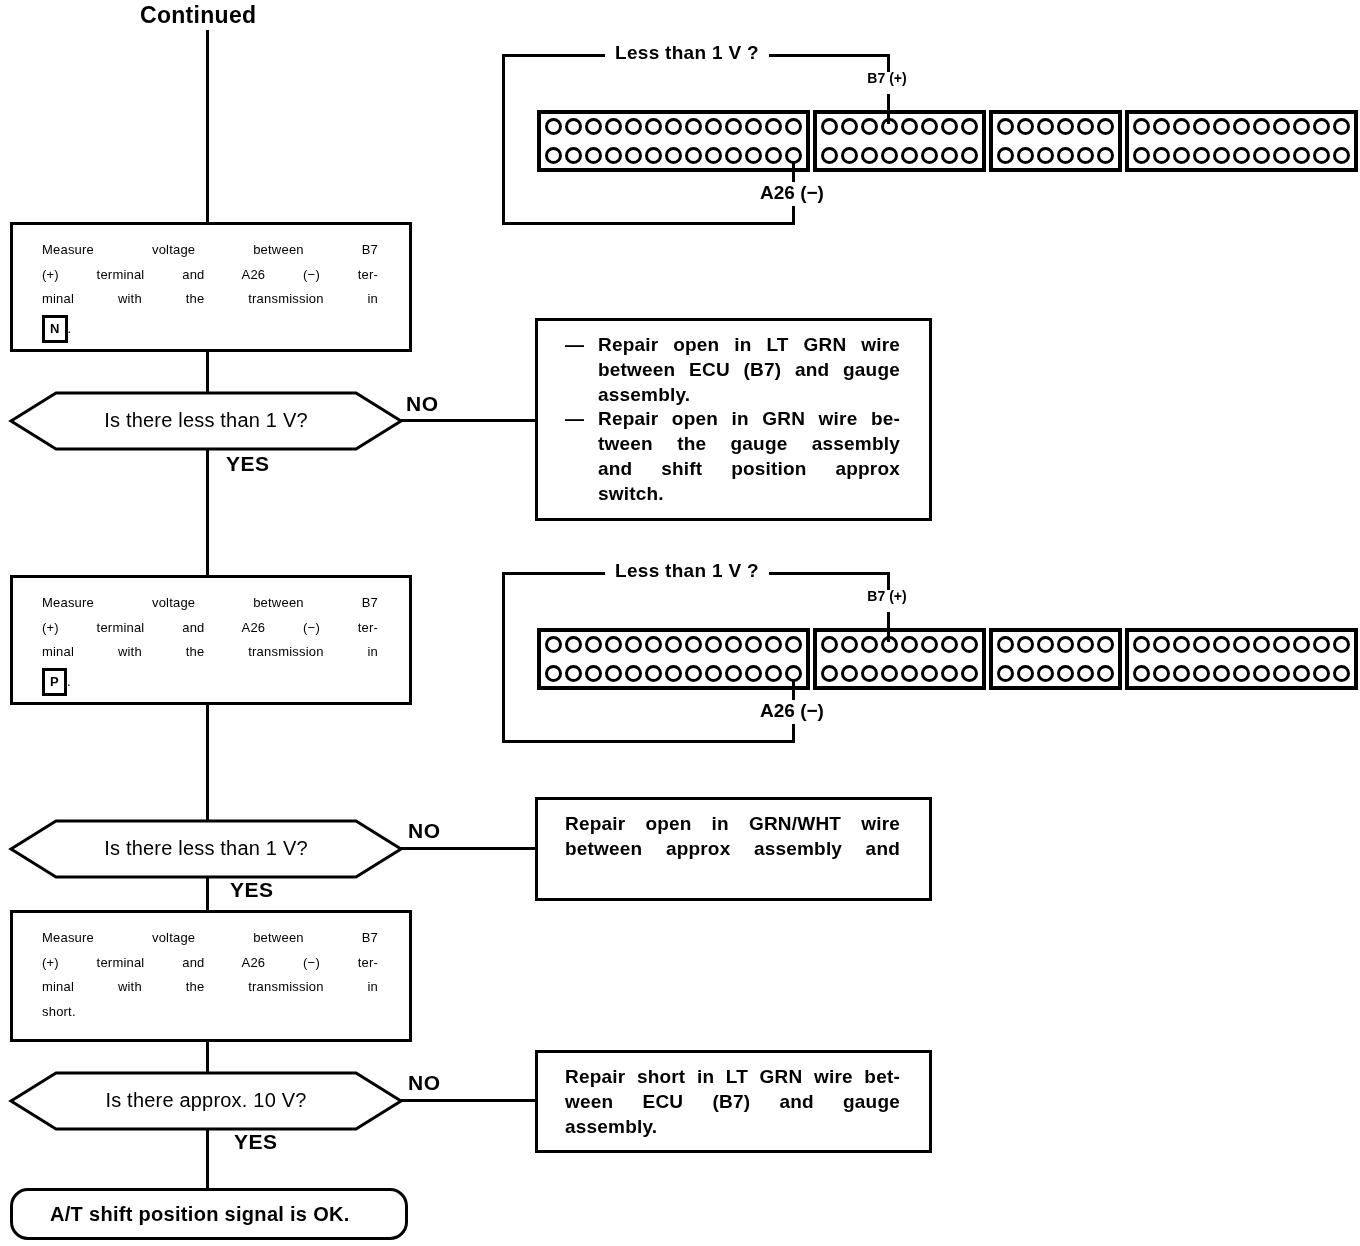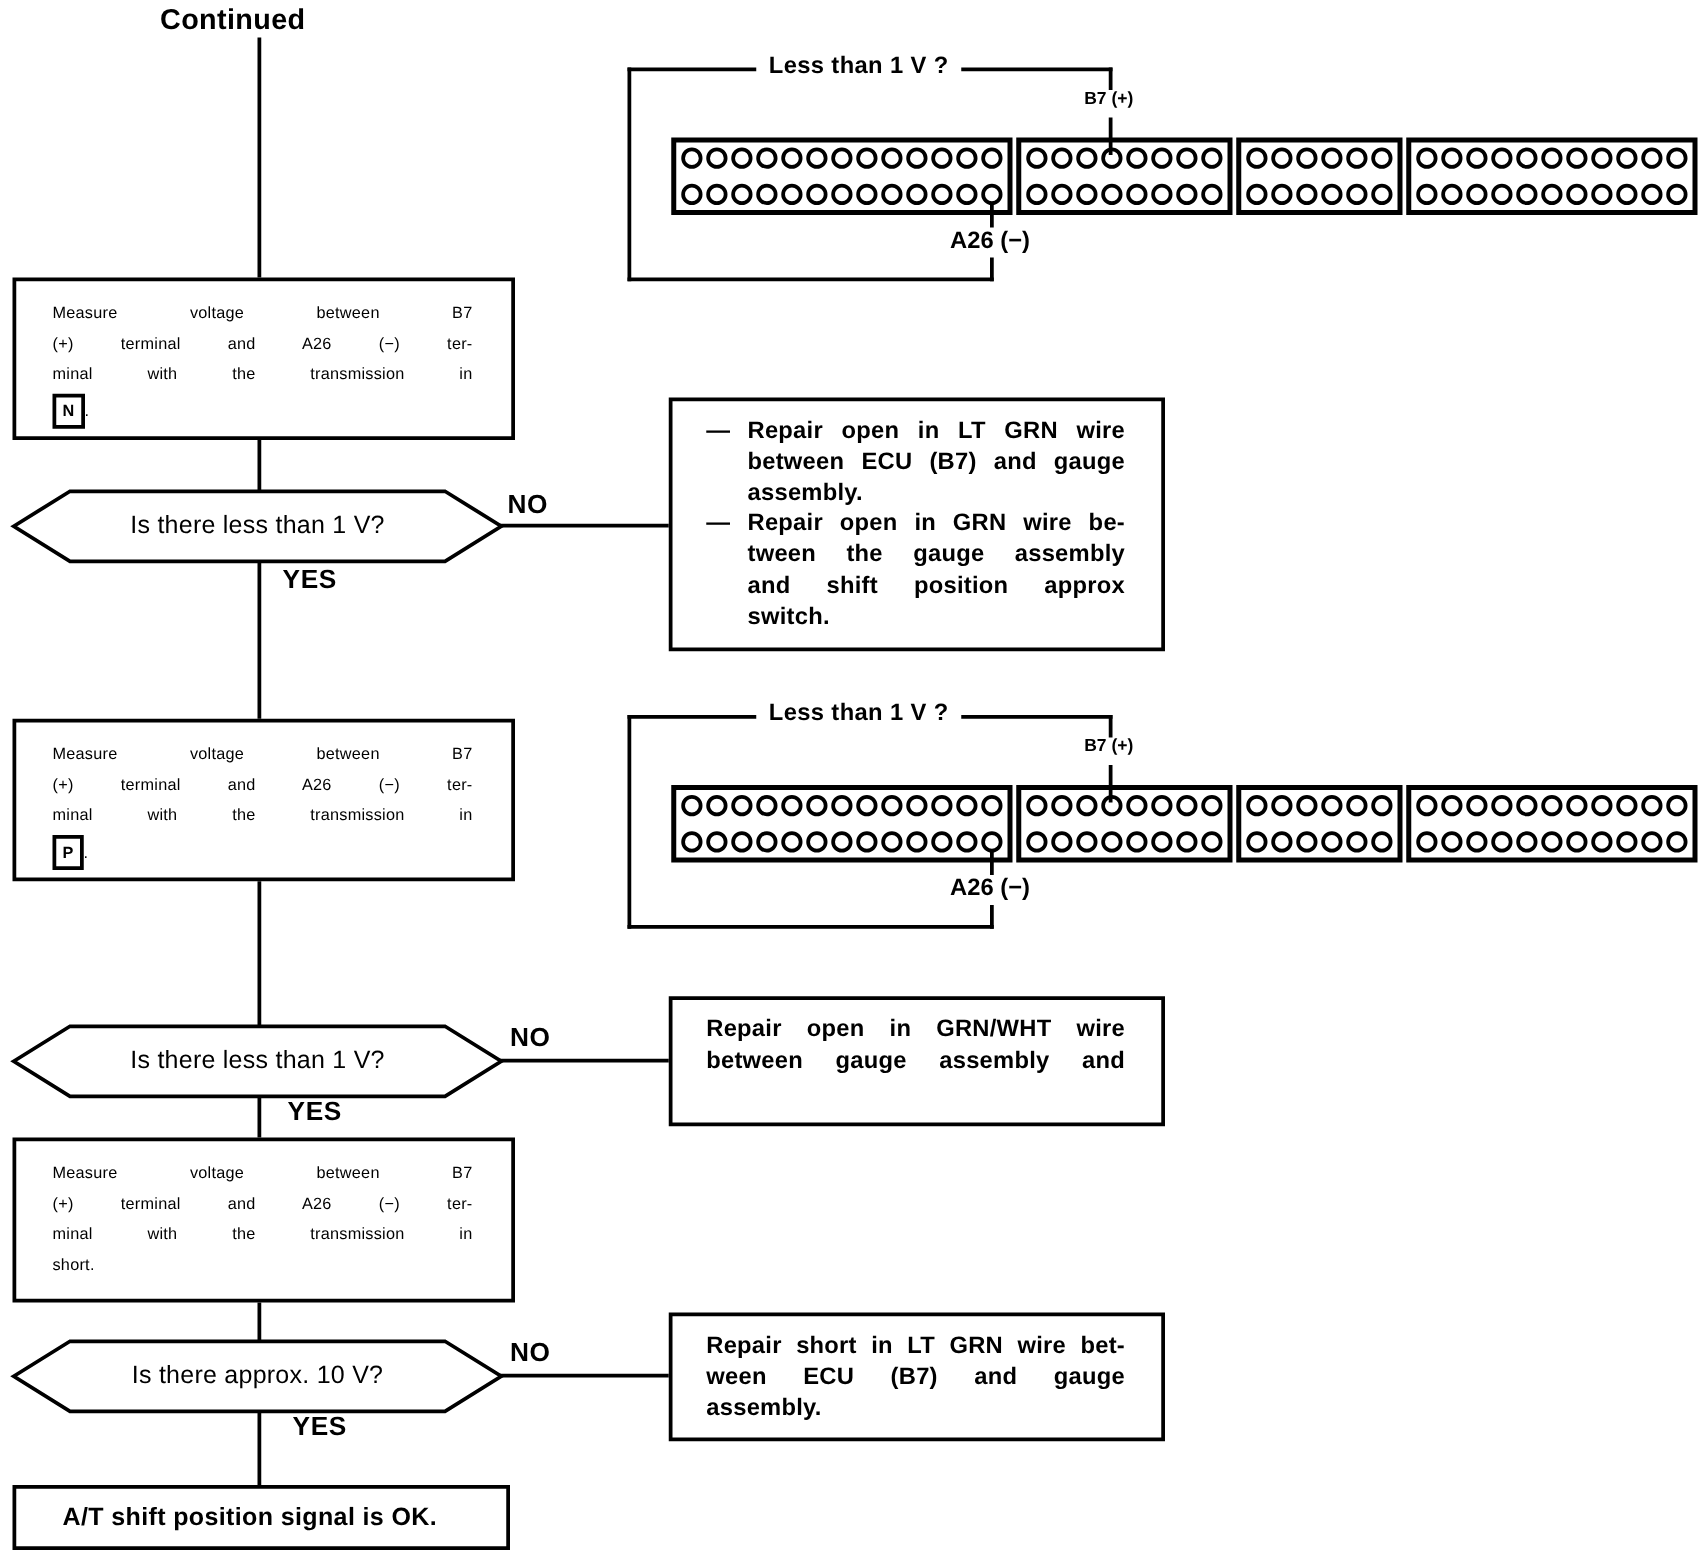--- a/index.html
+++ b/index.html
@@ -1,21 +1,21 @@
 <!DOCTYPE html>
 <html><head>
 <meta charset="utf-8">
 <style>
   html,body{margin:0;padding:0;background:#fff;}
   .canvas{
     position:relative;width:1360px;height:1246px;background:#fff;
     font-family:"Liberation Sans","DejaVu Sans",sans-serif;color:#000;overflow:hidden;
   }
   .vline,.hline{position:absolute;background:#000;z-index:1;}
-  .title{position:absolute;left:128px;top:2px;font-size:23px;font-weight:700;letter-spacing:.3px;z-index:2;}
+  .title{position:absolute;left:140px;top:2px;font-size:23px;font-weight:700;letter-spacing:.3px;z-index:2;}
 
   
   .box{position:absolute;border:3px solid #000;background:#fff;z-index:2;box-sizing:border-box;}
   .stepbox{padding:13px 31px 0 29px;font-size:13px;line-height:24.5px;letter-spacing:.2px;}
   .repairbox{padding:12px 29px 0 27px;font-size:19px;line-height:24.8px;font-weight:700;letter-spacing:.2px;}
   .resultbox{display:flex;align-items:center;padding-left:37px;font-size:20px;font-weight:700;letter-spacing:.3px;}
   .jline{text-align:justify;text-align-last:justify;}
   .jline.last{text-align-last:left;}
   .gearline{margin-top:3px;}
   .gearletter{display:inline-block;border:3px solid #000;padding:0 5px 1px 5px;line-height:21px;font-weight:700;}
@@ -343,21 +343,21 @@
       <polygon points="3,31 48,3 348,3 393,31 348,59 48,59" fill="#fff" stroke="#000" stroke-width="3"></polygon>
     </svg>
     <div class="dlabel">Is there less than 1 V?</div>
   </div>
   <div class="branchlabel" style="left:408px;top:819px;">NO</div>
   <div class="branchlabel" style="left:230px;top:878px;">YES</div>
 
   <div class="box repairbox" style="left:535px;top:797px;width:397px;height:104px;">
     <div>
         <div class="jline">Repair open in GRN/WHT wire</div>
-        <div class="jline">between gauge assembly and</div>
+        <div class="jline">between approx assembly and</div>
       </div>
   </div>
 
   <div class="box stepbox" style="left:10px;top:910px;width:402px;height:132px;">
     <div>
         <div class="jline">Measure voltage between B7</div>
         <div class="jline">(+) terminal and A26 (−) ter-</div>
         <div class="jline">minal with the transmission in</div>
         <div class="jline last">short.</div>
       </div>
@@ -373,17 +373,17 @@
   <div class="branchlabel" style="left:234px;top:1130px;">YES</div>
 
   <div class="box repairbox" style="left:535px;top:1050px;width:397px;height:103px;">
     <div>
         <div class="jline">Repair short in LT GRN wire bet-</div>
         <div class="jline">ween ECU (B7) and gauge</div>
         <div class="jline last">assembly.</div>
       </div>
   </div>
 
-  <div class="box resultbox" style="left:10px;top:1188px;width:398px;height:52px;">
+  <div class="box resultbox" style="left:10px;top:1188px;width:398px;height:52px;border-radius:18px;">
     <span>A/T shift position signal is OK.</span>
   </div>
 
 </div>
 
 </body></html>

